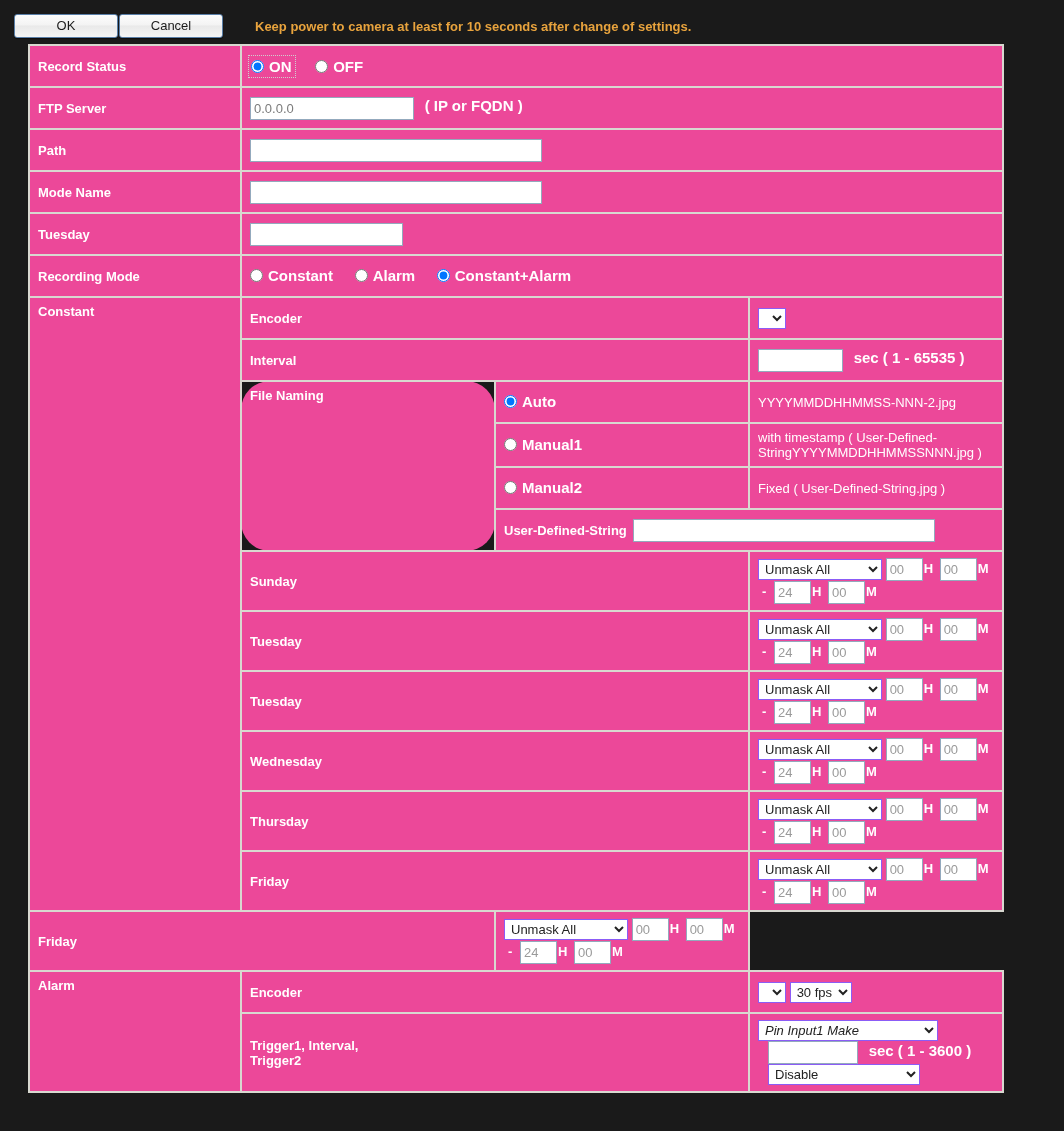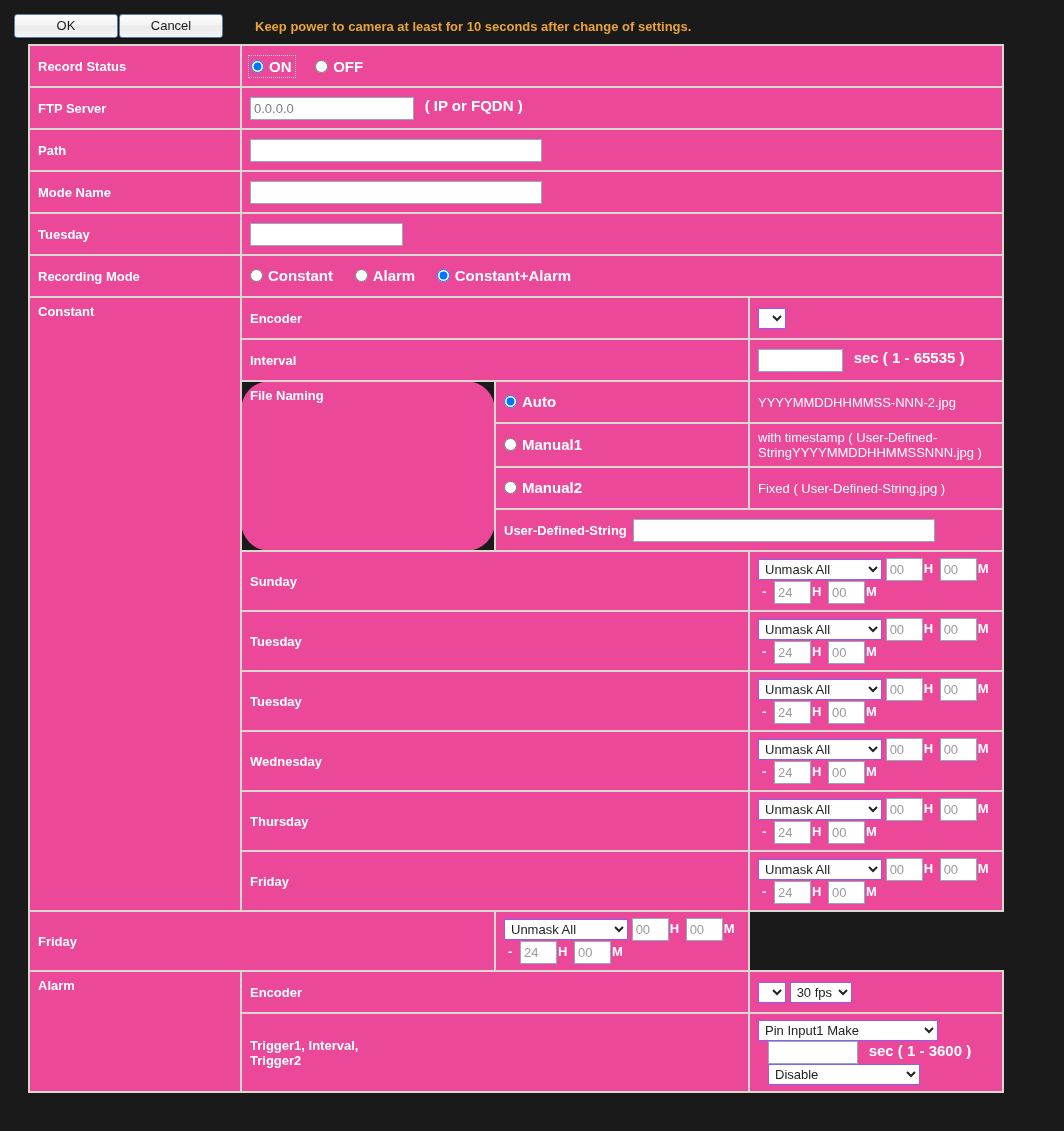--- a/index.html
+++ b/index.html
@@ -95,21 +95,21 @@
     color: #222;
     font-size: 13px;
     font-family: "Liberation Sans", sans-serif;
     vertical-align: middle;
     padding: 1px 2px;
     -webkit-appearance: menulist;
   }
   select.mini  { width: 28px; }
   select.fps   { width: 62px; }
   select.mask  { width: 124px; }
-  select.trig  { width: 180px; }
+  select.trig  { width: 180px; font-style: italic; }
   select.dis   { width: 152px; }
 
   .hint { color: #ffffff; font-size: 15px; font-weight: bold; margin-left: 7px; }
   .unit { color: #ffffff; font-size: 13px; font-weight: bold; margin: 0 3px 0 1px; }
   .dash { color: #ffffff; font-size: 13px; font-weight: bold; margin: 0 4px; }
 
   
   .rwrap { display: inline-flex; align-items: center; margin-right: 18px; }
   .rwrap:last-child { margin-right: 0; }
   input[type=radio] { width: 13px; height: 13px; margin: 0 5px 0 0; vertical-align: middle; }

